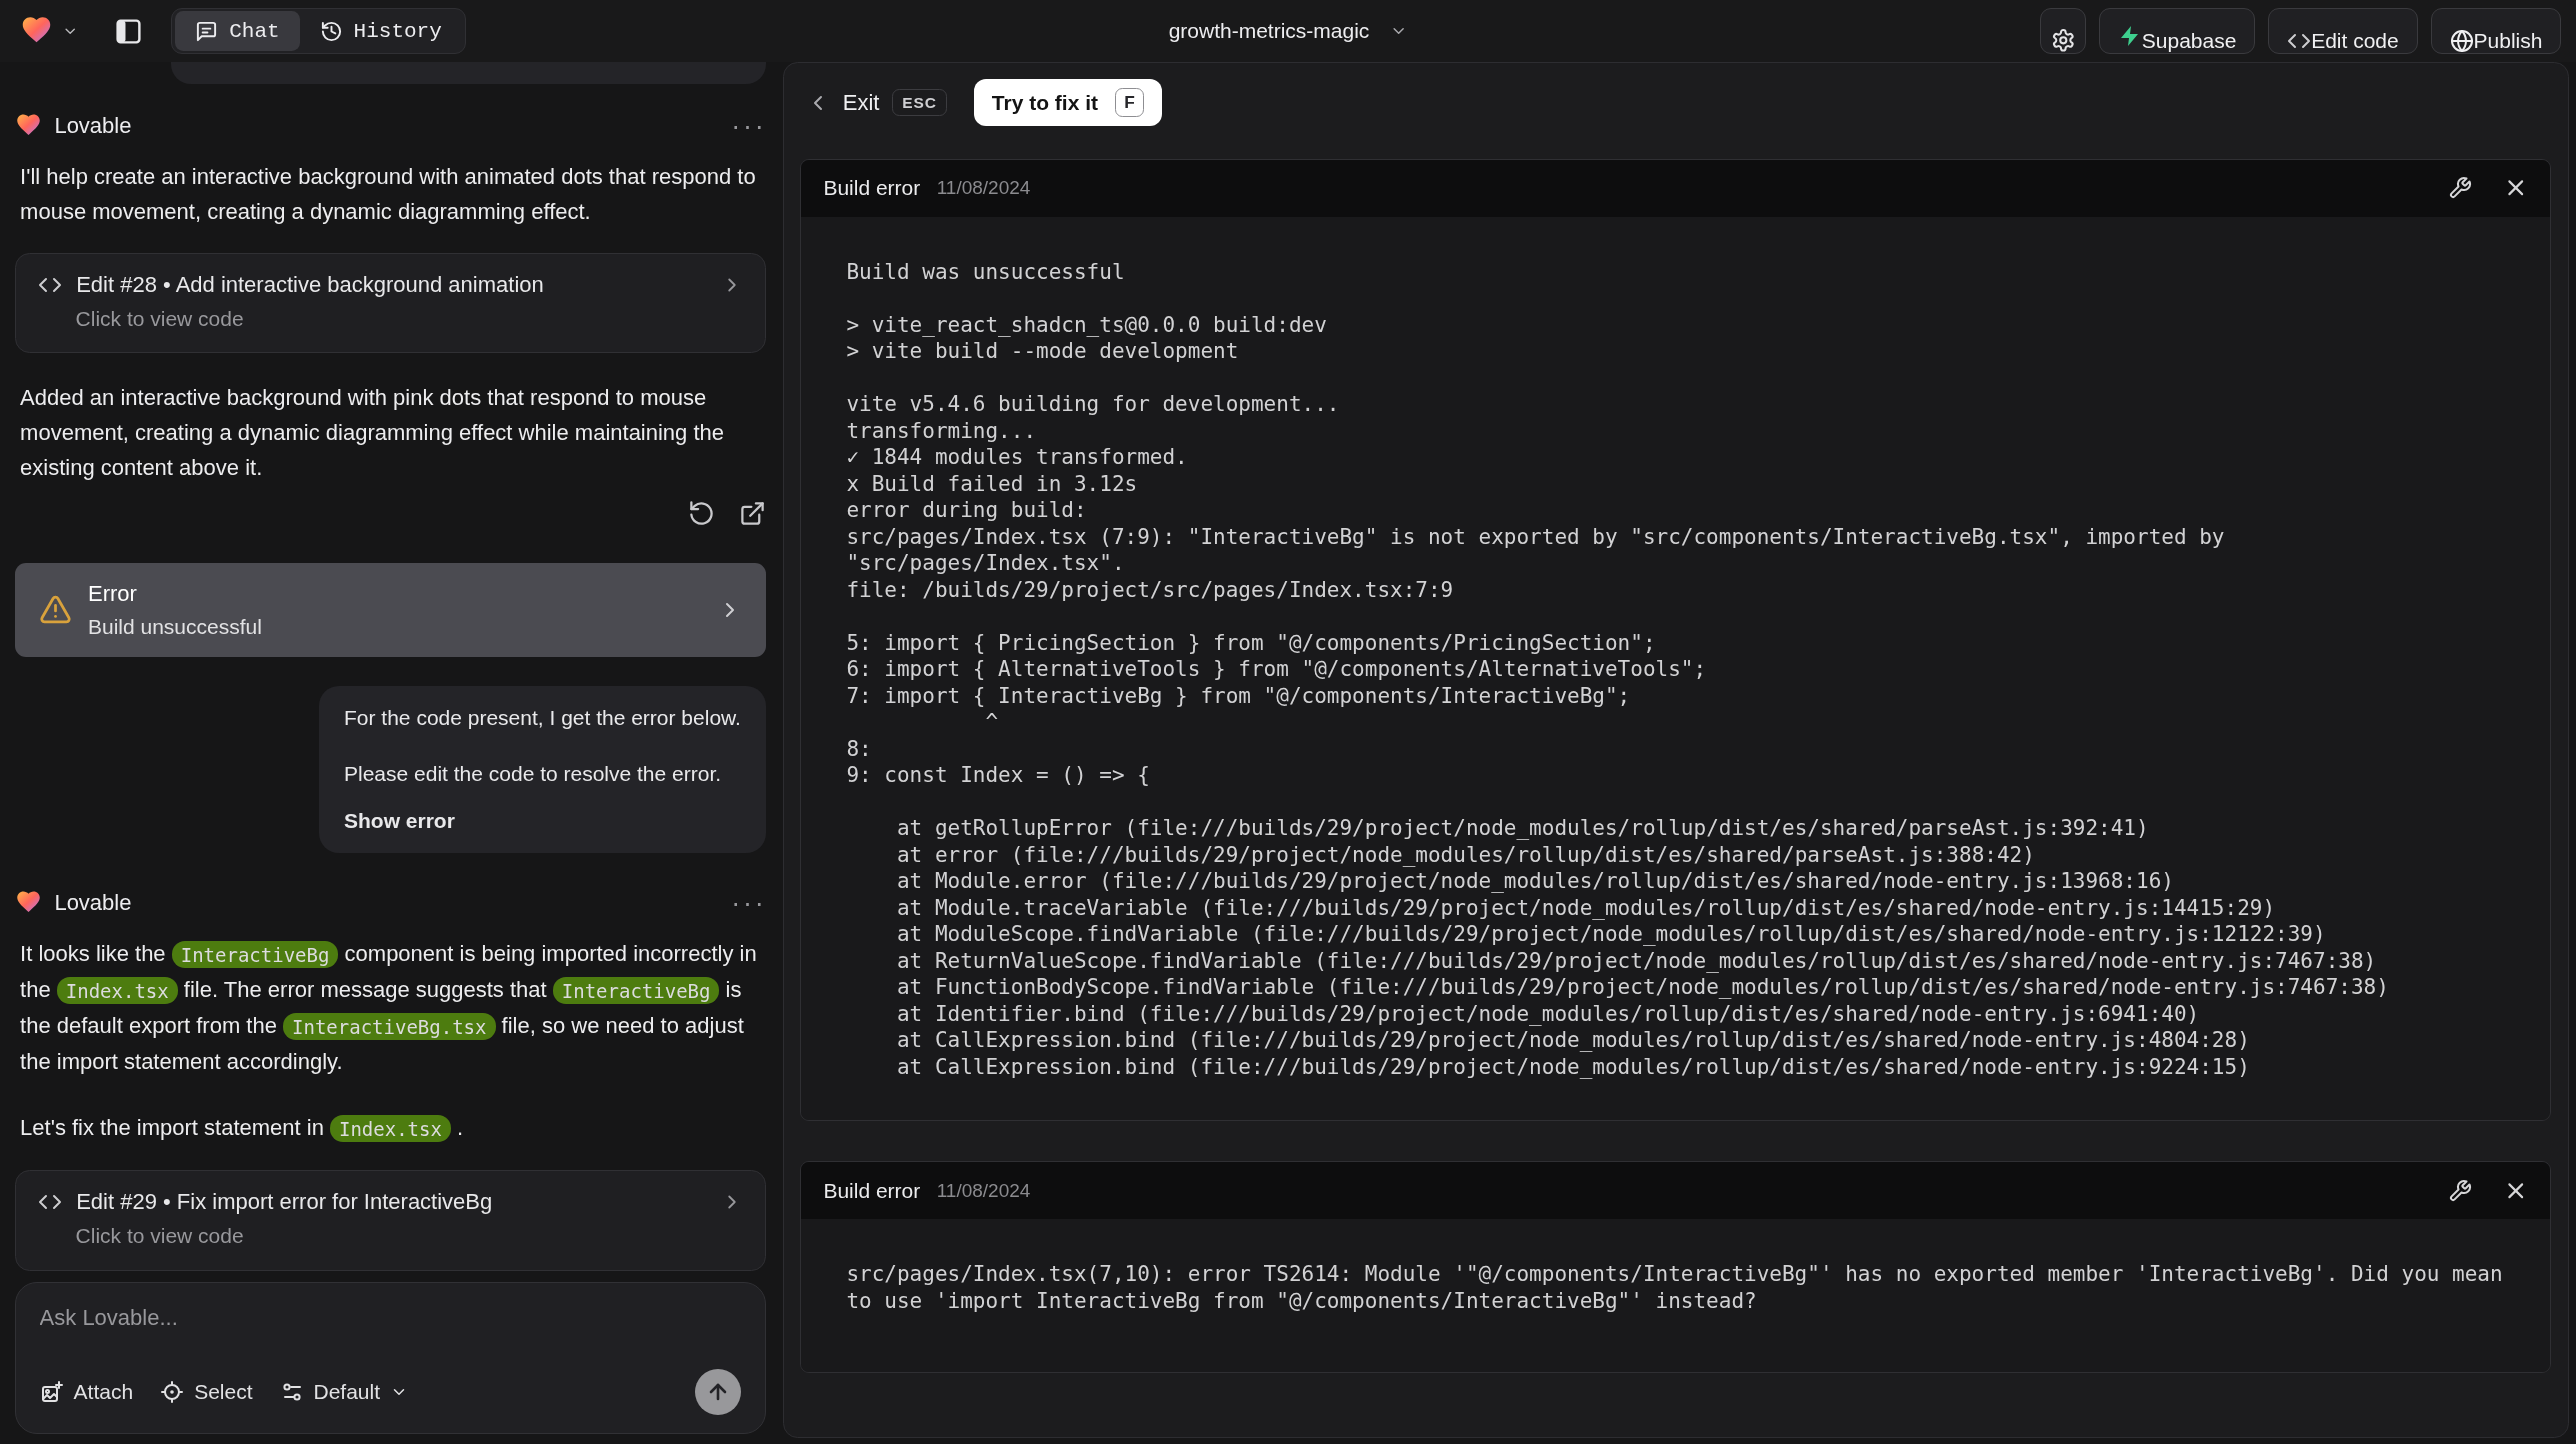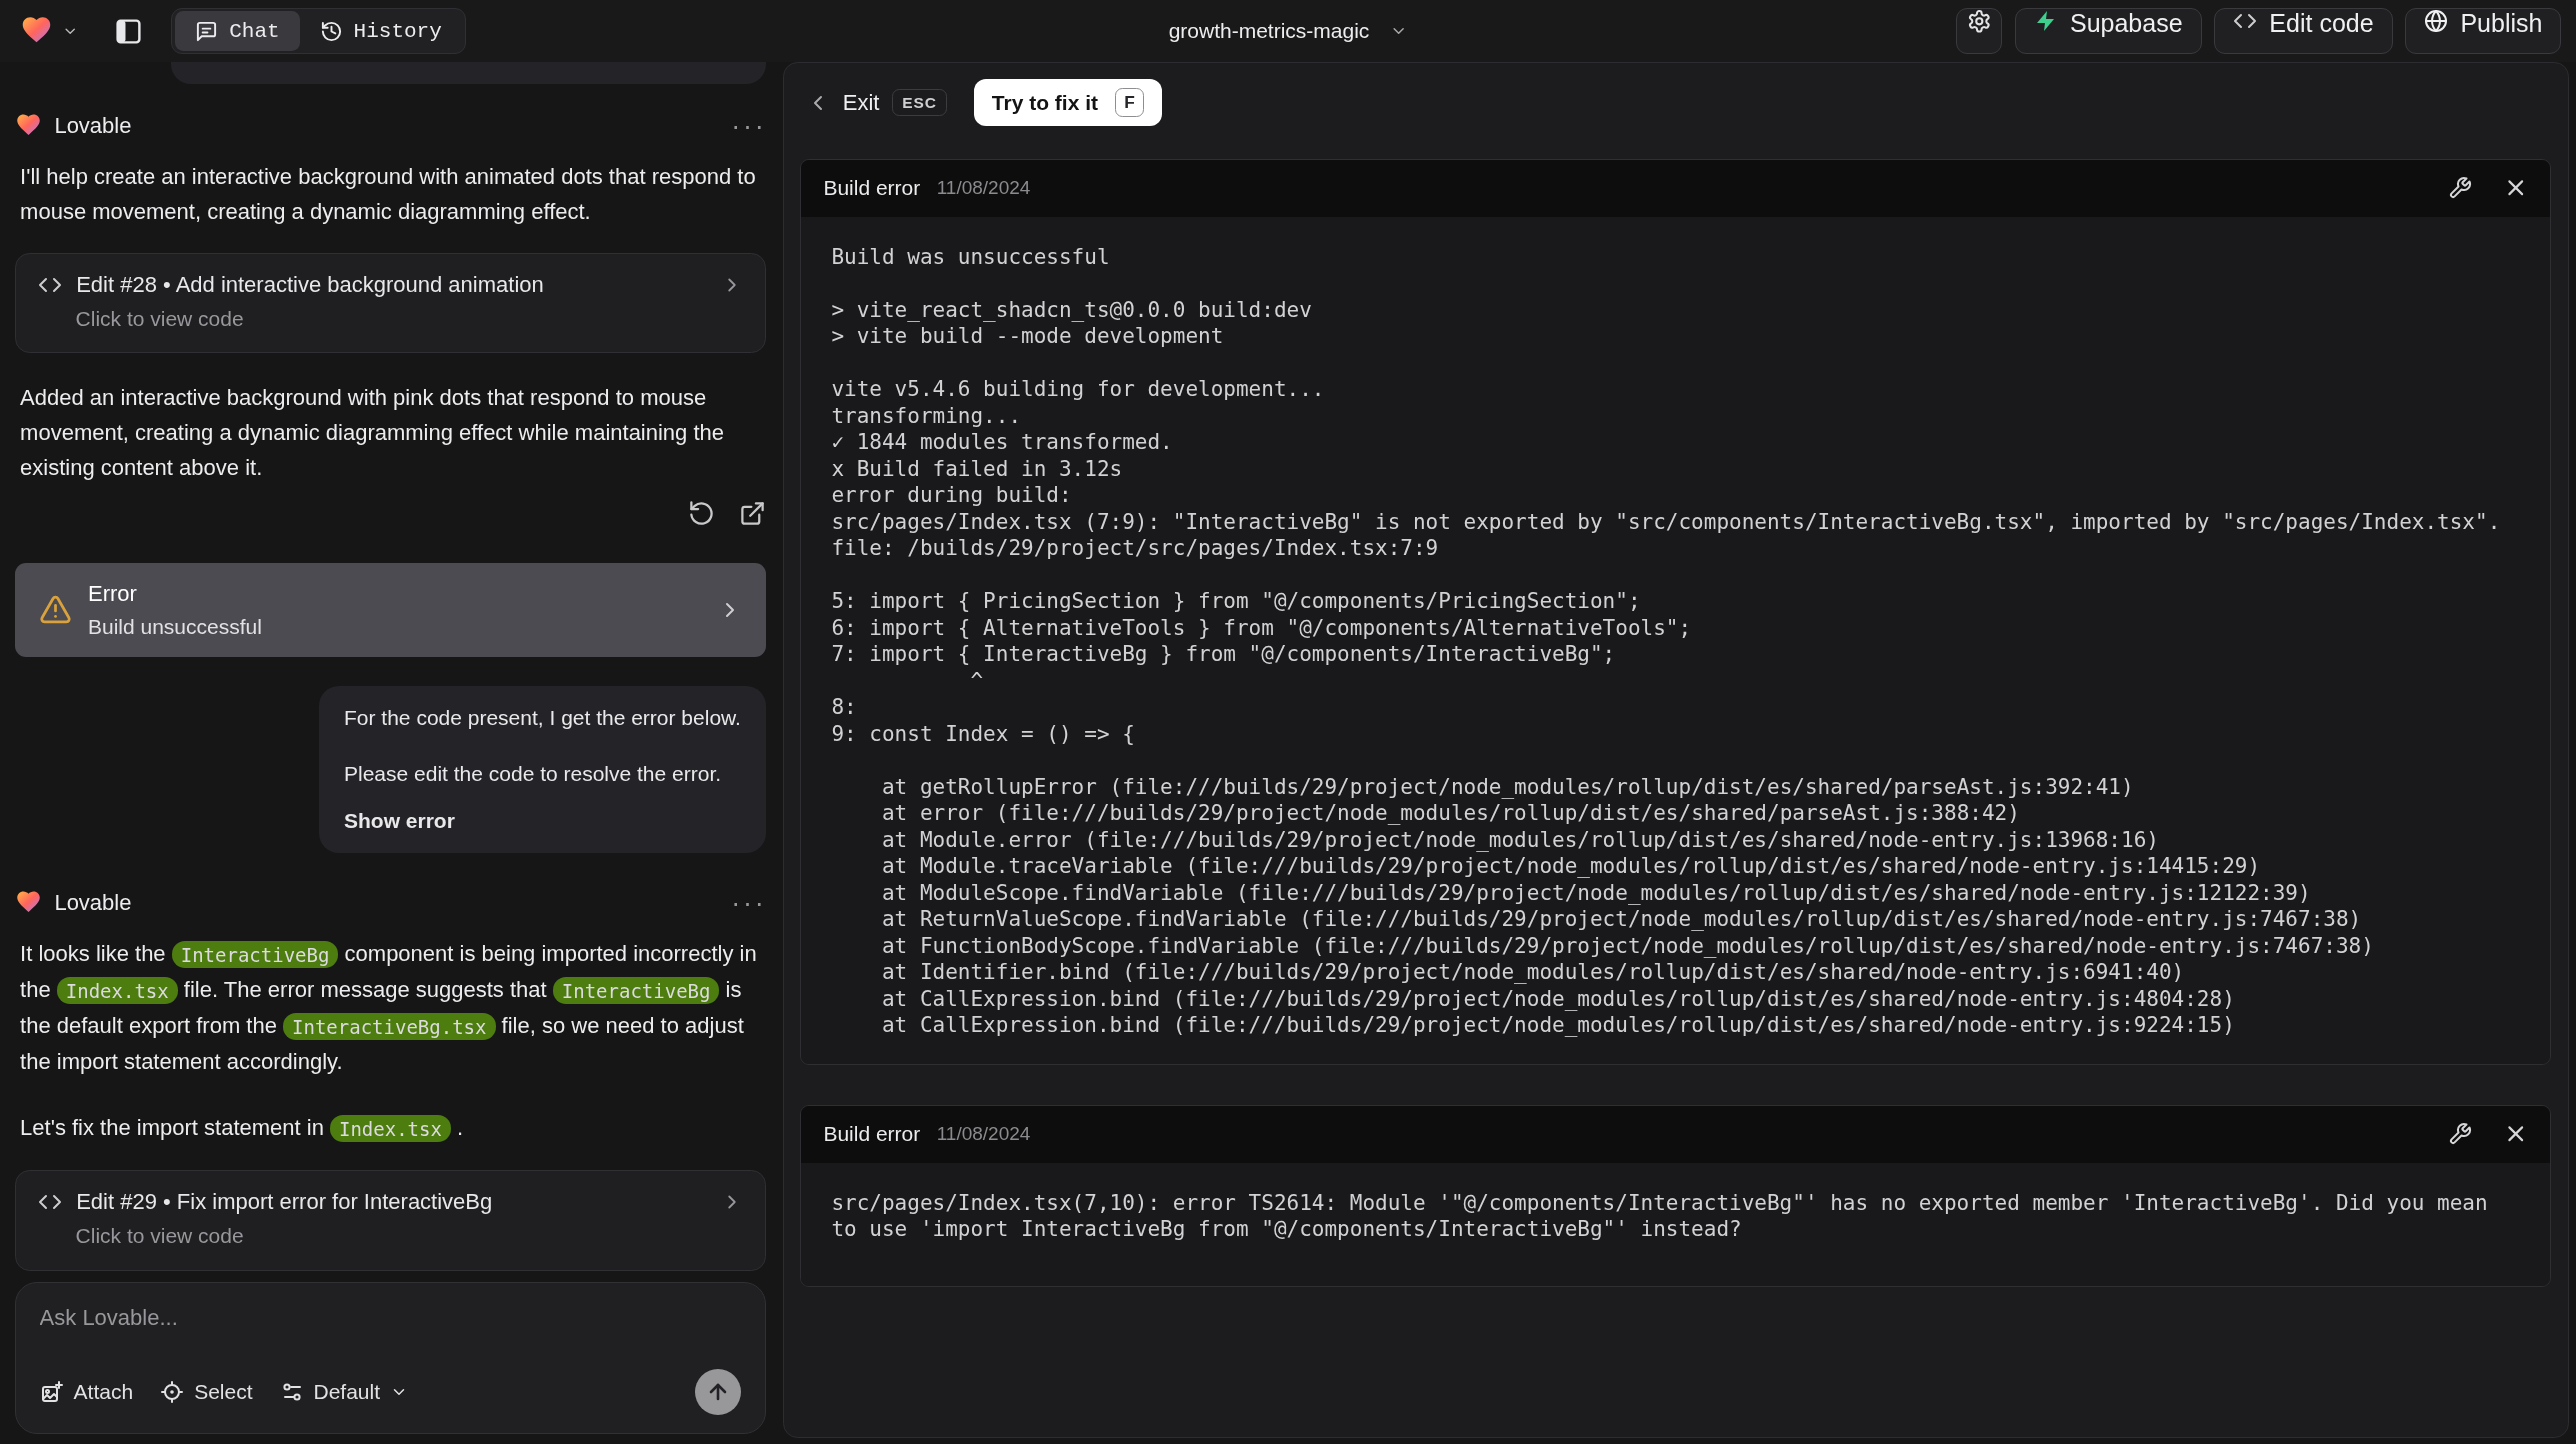--- a/index.html
+++ b/index.html
@@ -17,21 +17,21 @@
   .brand { display:flex; align-items:center; gap:9px; margin-left:5.5px; cursor:pointer; }
   .brand .chev { color:#b9b9bc; }
   .panel-toggle { margin-left:27px; width:46px; height:46px; display:flex; align-items:center; justify-content:center; border-radius:9px; color:#e8e8ea; cursor:pointer; }
   .tabgroup { margin-left:20px; display:flex; align-items:center; background:#212124; border:0.9px solid #303034; border-radius:11px; padding:2.7px; }
   .tab { display:flex; align-items:center; gap:11px; padding:8.2px 20px; border-radius:8.2px; font-size:21px; color:#ededf0; cursor:pointer;font-family:Liberation Mono, monospace; }
   .tab.active { background:#39393e; }
   .project { position:absolute; left:50%; top:50%; transform:translate(-50%,-50%); display:flex; align-items:center; gap:20px; cursor:pointer; }
   .project .name { font-size:21px; color:#ededf0; }
   .project .chev { color:#a8a8ac; }
   .top-actions { margin-left:auto; display:flex; align-items:center; gap:12.8px; }
-  .tbtn { height:46px; display:flex; align-items:flex-start; gap:12px; padding:0 18px; border:0.9px solid #3a3a3e; border-radius:11px; background:#202023; font-size:25px; color:#f0f0f2; cursor:pointer; }
+  .tbtn { height:46px; display:flex; align-items:flex-end; padding:0 18px; border:0.9px solid #3a3a3e; border-radius:11px; background:#202023; font-size:21px; color:#f0f0f2; cursor:pointer; }
   .tbtn.iconb { width:46px; padding:0; justify-content:center; color:#e4e4e6; }
 
   
   .chat { position:absolute; top:62px; left:0; width:781px; bottom:0; display:flex; flex-direction:column; padding:0 14.6px 11px 14.6px; }
   .messages { flex:1; overflow:hidden; display:flex; flex-direction:column; justify-content:flex-end; }
   .bubble { align-self:flex-end; background:#242428; border-radius:20px; padding:16.4px 25.5px; max-width:595px; font-size:21px; line-height:32px; color:#e9e9eb; }
   .bubble .para + .para { margin-top:24px; }
   .bubble .action { margin-top:14.6px; font-weight:bold; cursor:pointer; }
   .lov-row { display:flex; align-items:center; gap:12.8px; margin-top:27px; }
   .lov-row .nm { font-size:22px; color:#ededf0; }
@@ -66,21 +66,21 @@
   .fixbtn { margin-left:27px; display:flex; align-items:center; gap:17px; background:#ffffff; color:#141414; border-radius:12px; padding:9px 18px; font-size:21px; font-weight:bold; cursor:pointer; }
   .fixbtn .fkey { border:1.8px solid #8e8e92; border-radius:7.3px; padding:2.7px 8.2px; font-size:17.3px; font-weight:bold; color:#26262a; }
   .panel { margin:20px 16.4px 0 16.4px; border:0.9px solid #2f2f33; border-radius:9px; overflow:hidden; }
   .panel-head { display:flex; align-items:center; height:57px; padding:12px 22px; background:#0d0d0e; }
   .panel-head .ttl { font-size:21px; color:#ececee; }
   .panel-head .date { margin-left:16.4px; font-size:19px; color:#8b8b8f; }
   .panel-head .hic { color:#d6d6d8; cursor:pointer; }
   .panel-head .wrench { margin-left:auto; }
   .panel-head .closex { margin-left:31px; }
   .panel-body { background:#19191b; padding:24px 27px 22px 27px; }
-  .panel-body pre { margin:3px; font-family:"DejaVu Sans Mono","Liberation Mono",monospace; font-size:21px; line-height:26.5px; color:#d2d2d4; white-space:pre-wrap; word-break:break-word; }
+  .panel-body pre { margin:18px; font-family:"DejaVu Sans Mono","Liberation Mono",monospace; font-size:21px; line-height:26.5px; color:#d2d2d4; white-space:pre-wrap; word-break:break-word; }
   .panel-body.short { padding-bottom:40px; }
 </style>
 </head>
 <body>
 
 <div class="topbar">
   <div class="brand">
     <span>
       <svg width="33" height="33" viewBox="0 0 24 24">
         <defs>

